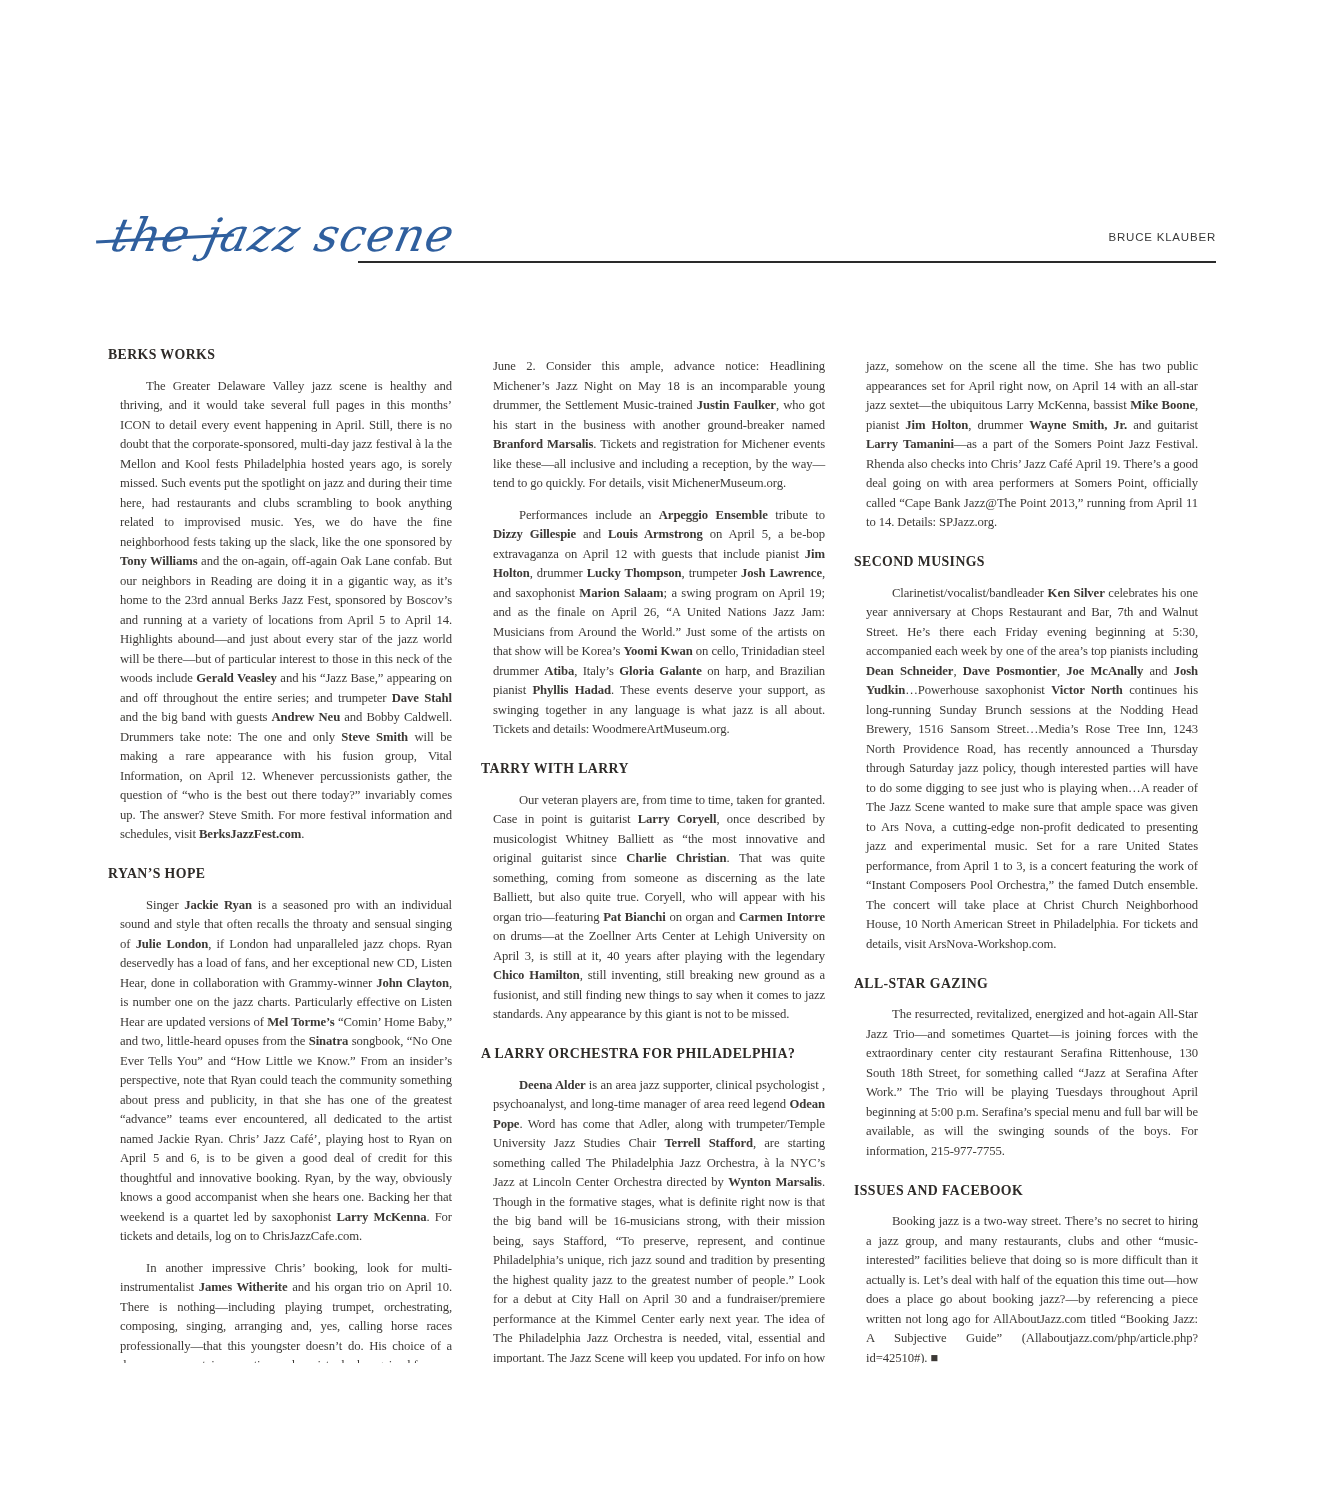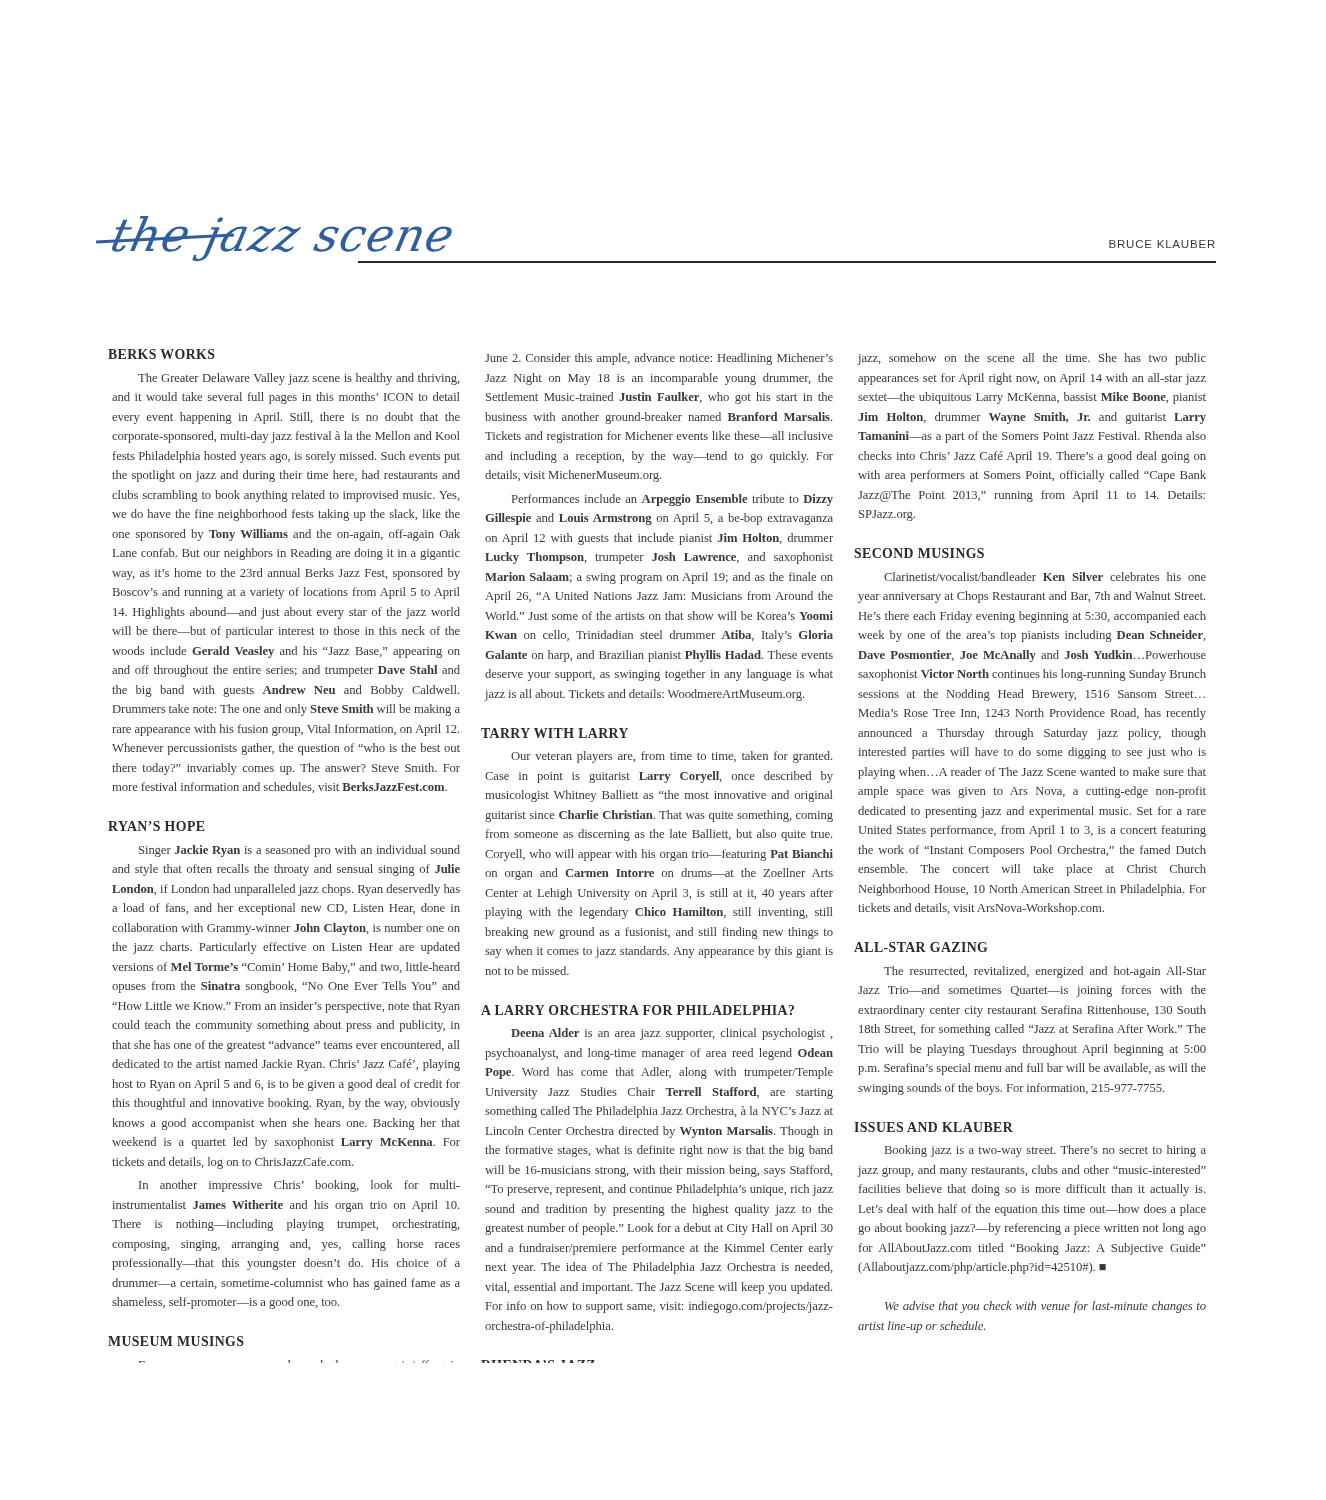--- a/index.html
+++ b/index.html
@@ -17,40 +17,40 @@
   }
   .flourish {
     position:absolute; left:96px; top:237px; width:138px; height:2.5px;
     background:var(--accent,#2f5f9e); transform:rotate(-3deg);
   }
   .header-rule {
     position:absolute; left:358px; top:261px; width:858px; height:1.5px;
     background:#2a2a2a;
   }
   .byline {
-    position:absolute; right:110px; top:238px;
+    position:absolute; right:110px; top:231px;
     font-family:"Liberation Sans", sans-serif; font-size:11.5px;
     letter-spacing:0.8px; color:#3a3a3a;
   }
   
   .columns {
     position:absolute; left:108px; top:345px; width:1102px; height:1018px;
     display:flex; gap:17px; overflow:hidden;
   }
   .column {
     width:356px; flex:0 0 356px;
     font-size:12.7px; line-height:19.5px; letter-spacing:-0.1px;
     color:#3c3936; text-align:justify; hyphens:auto;
   }
   .column h3 {
     font-size:13.8px; line-height:19.5px; font-weight:bold;
     letter-spacing:0.4px; color:#2e2b28; margin:19.5px 0 1px 0;
   }
   .column .section:first-child h3 { margin-top:0; }
-  .column p { margin:4px; text-indent:26px; }
+  .column p { margin:12px; text-indent:26px; }
   .column p.noindent { text-indent:0; }
   .column p.it { font-style:italic; }
   .column p.gap { margin-top:19.5px; }
   .b { font-weight:bold; }
   .i { }
   
   .footer {
     position:absolute; left:115px; top:1368px;
     font-family:"Liberation Sans", sans-serif; font-size:11px;
     letter-spacing:2.8px; display:flex; align-items:center; gap:15px;
@@ -111,20 +111,20 @@
         </div>
         <div class="section">
           <h3>SECOND MUSINGS</h3>
           <p><span>Clarinetist/vocalist/bandleader </span><span class="b">Ken Silver</span><span> celebrates his one year anniversary at Chops Restaurant and Bar, 7th and Walnut Street. He’s there each Friday evening beginning at 5:30, accompanied each week by one of the area’s top pianists including </span><span class="b">Dean Schneider</span><span>, </span><span class="b">Dave Posmontier</span><span>, </span><span class="b">Joe McAnally</span><span> and </span><span class="b">Josh Yudkin</span><span>…Powerhouse saxophonist </span><span class="b">Victor North</span><span> continues his long-running Sunday Brunch sessions at the Nodding Head Brewery, 1516 Sansom Street…Media’s Rose Tree Inn, 1243 North Providence Road, has recently announced a Thursday through Saturday jazz policy, though interested parties will have to do some digging to see just who is playing when…A reader of The Jazz Scene wanted to make sure that ample space was given to Ars Nova, a cutting-edge non-profit dedicated to presenting jazz and experimental music. Set for a rare United States performance, from April 1 to 3, is a concert featuring the work of “Instant Composers Pool Orchestra,” the famed Dutch ensemble. The concert will take place at Christ Church Neighborhood House, 10 North American Street in Philadelphia. For tickets and details, visit ArsNova-Workshop.com.</span></p>
         </div>
         <div class="section">
           <h3>ALL-STAR GAZING</h3>
           <p><span>The resurrected, revitalized, energized and hot-again All-Star Jazz Trio—and sometimes Quartet—is joining forces with the extraordinary center city restaurant Serafina Rittenhouse, 130 South 18th Street, for something called “Jazz at Serafina After Work.” The Trio will be playing Tuesdays throughout April beginning at 5:00 p.m. Serafina’s special menu and full bar will be available, as will the swinging sounds of the boys. For information, 215-977-7755.</span></p>
         </div>
         <div class="section">
-          <h3>ISSUES AND KLAUBER</h3>
+          <h3>ISSUES AND FACEBOOK</h3>
           <p><span>Booking jazz is a two-way street. There’s no secret to hiring a jazz group, and many restaurants, clubs and other “music-interested” facilities believe that doing so is more difficult than it actually is. Let’s deal with half of the equation this time out—how does a place go about booking jazz?—by referencing a piece written not long ago for AllAboutJazz.com titled “Booking Jazz: A Subjective Guide” (Allaboutjazz.com/php/article.php?id=42510#). </span><span>■</span></p>
           <p class="it gap"><span>We advise that you check with venue for last-minute changes to artist line-up or schedule.</span></p>
         </div>
       </div>
   </div>
 
 </div>
 
 </body></html>

